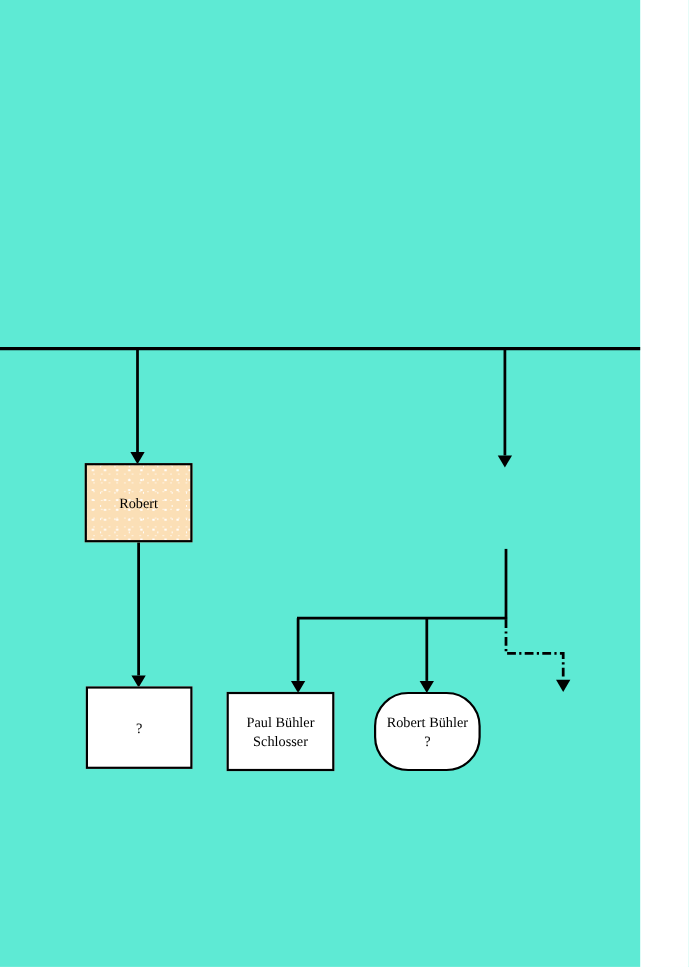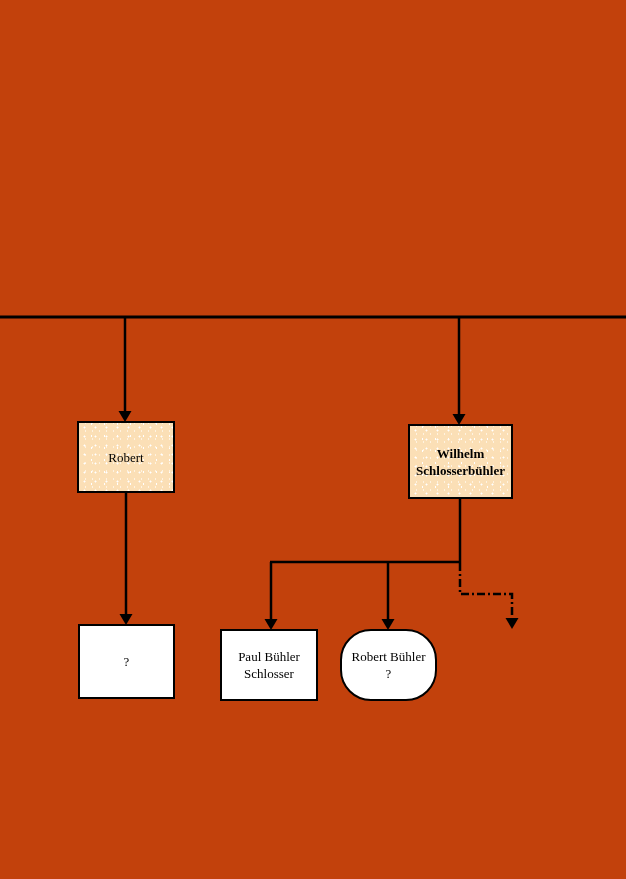--- a/index.html
+++ b/index.html
@@ -1,19 +1,19 @@
 <!DOCTYPE html>
 <html style="--highlight_fill: #FBDFB6; --plain_fill: #FFFFFF; --line_color: #000000;"><head>
 <meta charset="utf-8">
 <style>
   html,body{margin:0;padding:0;background:#ffffff;}
   .canvas{
     position:relative;
-    width:626px;height:879px;
-    background:#c2410c;
+    width:582px;height:879px;
+    background:#5eead4;
     font-family:"Liberation Serif","DejaVu Serif",serif;
     color:#000;
     overflow:hidden;
   }
   svg.edges{position:absolute;left:0;top:0;}
   .edge{stroke:var(--line_color,#000);fill:none;}
   .edge.thick{stroke-width:3;}
   .edge.normal{stroke-width:2.5;}
   .edge.dashdot{stroke-width:2.5;stroke-dasharray:8 3 2 3;}
   .arrowhead{fill:var(--line_color,#000);stroke:none;}
@@ -33,21 +33,21 @@
       radial-gradient(circle, #ffffff 0.9px, rgba(255,255,255,0) 1.1px),
       radial-gradient(circle, #fff3e0 0.8px, rgba(255,255,255,0) 1.0px),
       radial-gradient(circle, #ffffff 0.7px, rgba(255,255,255,0) 0.9px);
     background-size:11px 9px,7px 8px,13px 12px;
     background-position:0 0,3px 4px,6px 7px;
   }
   .node.bold{font-weight:bold;}
   .node-robert-senior{left:77px;top:421px;width:98px;height:72px;}
   .node-wilhelm{left:408px;top:424px;width:105px;height:75px;}
   .node-unknown{left:78px;top:624px;width:97px;height:75px;}
-  .node-paul{left:220px;top:629px;width:98px;height:72px;}
+  .node-paul{left:206px;top:629px;width:98px;height:72px;}
   .node-robert-junior{left:340px;top:629px;width:97px;height:72px;border-radius:31px;}
   .node-emilie{left:464px;top:628px;width:98px;height:75px;}
   .label-line{display:block;}
 </style>
 </head>
 <body>
 
 <div class="canvas">
 
   <svg class="edges" width="626" height="879">
@@ -73,24 +73,20 @@
     <polygon class="arrowhead" points="381.5,619 394.5,619 388,630"></polygon>
 
     <path class="edge dashdot" d="M460,563 L460,594 L512,594 L512,618"></path>
     <polygon class="arrowhead" points="505.5,618 518.5,618 512,629"></polygon>
   </svg>
 
   <div class="node filled node-robert-senior">
     <span class="label-line">Robert</span>
   </div>
 
-  <div class="node filled bold node-wilhelm">
-    <span class="label-line">Wilhelm</span>
-    <span class="label-line">Schlosserbühler</span>
-  </div>
 
   <div class="node node-unknown">
     <span class="label-line">?</span>
   </div>
 
   <div class="node node-paul">
     <span class="label-line">Paul Bühler</span>
     <span class="label-line">Schlosser</span>
   </div>
 

